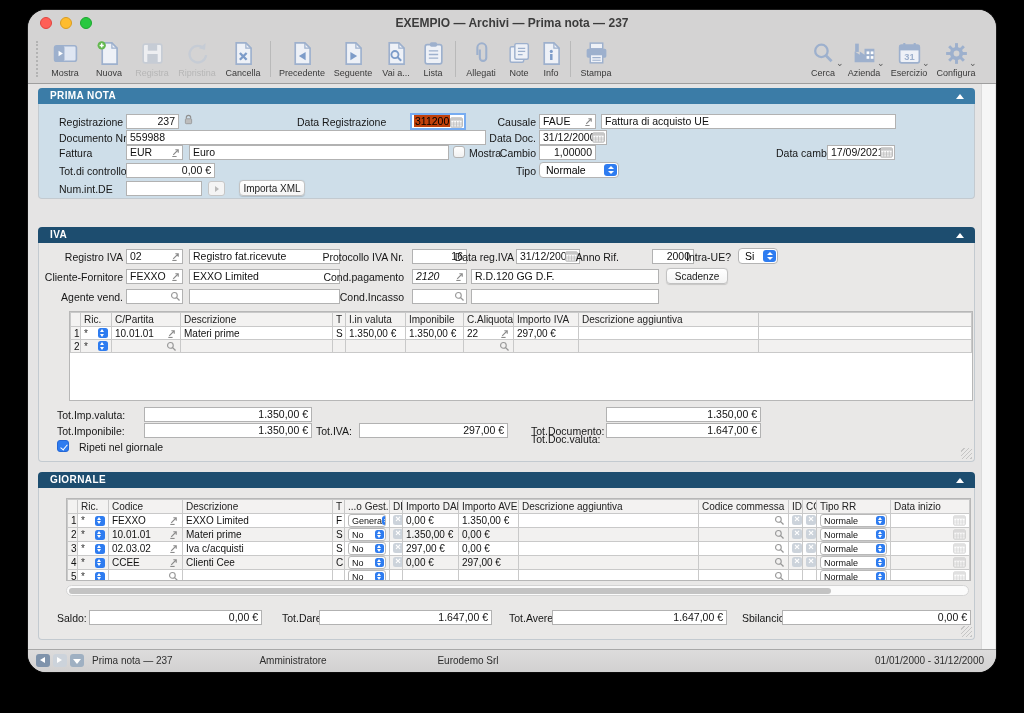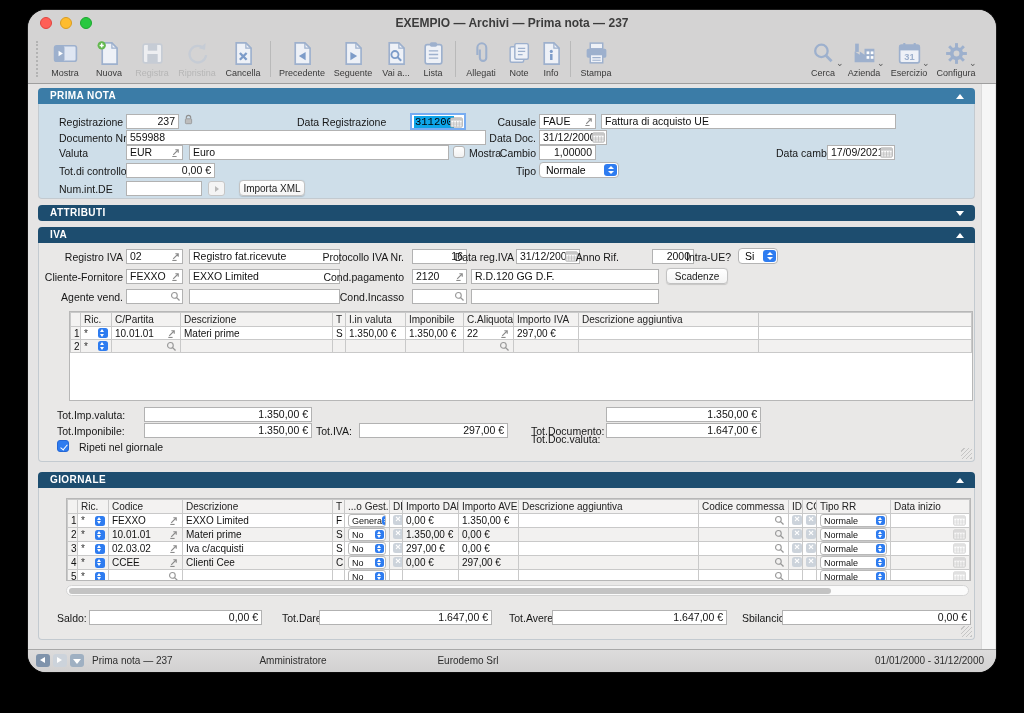--- a/index.html
+++ b/index.html
@@ -35,21 +35,21 @@
   .secbody{position:absolute;left:10px;width:937px;box-sizing:border-box;border:1px solid #c3cad0;border-top:none;border-radius:0 0 4px 4px;}
   .lbl{position:absolute;font-size:10.5px;color:#161616;white-space:nowrap;line-height:14px;}
   .rlab{text-align:right;}
   .fld{position:absolute;height:15px;background:#fff;border:1px solid #b2b2b2;font-size:10.5px;line-height:13px;
     padding:0 3px;box-sizing:border-box;white-space:nowrap;overflow:hidden;color:#111;}
   .fld.numr{text-align:right;}
   .fld .inico{position:absolute;right:1px;top:1px;}
   .fld.wic{padding-right:15px;}
   .focusfld{position:absolute;height:17px;background:#fff;border:2px solid #77acf1;box-sizing:border-box;
     font-size:10.5px;line-height:13px;padding:0 14px 0 2px;}
-  .focusfld .sel{background:#0ea5e9;padding:0 1px;font-family:Liberation Mono, monospace;}
+  .focusfld .sel{background:#c2410c;padding:0 1px;}
   .btn{position:absolute;height:16px;background:linear-gradient(#fff,#f4f4f4);border:1px solid #c2c2c2;border-radius:4px;
     font-size:10px;color:#222;text-align:center;line-height:15px;box-sizing:border-box;box-shadow:0 .5px 1px rgba(0,0,0,.15);}
   .sqbtn{position:absolute;width:17px;height:15px;background:#f4f4f4;border:1px solid #c6c6c6;border-radius:3px;box-sizing:border-box;}
   .sqbtn::before{content:"";position:absolute;left:6px;top:4px;border-top:3px solid transparent;border-bottom:3px solid transparent;border-left:4px solid #b9b9b9;}
   .cb{position:absolute;width:12px;height:12px;border:1px solid #b4b4b4;border-radius:3px;background:linear-gradient(#fff,#f1f1f1);box-sizing:border-box;}
   .cb.on{background:#2e7cf0;border-color:#2567d6;}
   .cb.on::before{content:"";position:absolute;left:3.5px;top:1.5px;width:3px;height:6px;border-right:1.6px solid #fff;border-bottom:1.6px solid #fff;transform:rotate(40deg);}
   .popup{position:absolute;height:16px;background:#fff;border:1px solid #b4b4b4;border-radius:4px;font-size:10.5px;
     line-height:14px;padding:0 18px 0 6px;box-sizing:border-box;white-space:nowrap;overflow:hidden;}
   .pcap{position:absolute;right:1px;top:1px;bottom:1px;width:13px;background:#2e7cf0;border-radius:3px;}
@@ -348,21 +348,21 @@
         </svg></span>
     <span class="fld" style="left:562px;top:10px;width:295px;">Fattura di acquisto UE</span>
 
     <span class="lbl" style="left:20px;top:27px;">Documento Nr.</span>
     <span class="fld" style="left:87px;top:26px;width:360px;">559988</span>
     <span class="lbl rlab" style="left:440px;top:27px;width:57px;">Data Doc.</span>
     <span class="fld wic" style="left:500px;top:26px;width:68px;"><span>31/12/2000</span><svg class="ci cal inico">
           <use href="#i-cal"></use>
         </svg></span>
 
-    <span class="lbl" style="left:20px;top:42px;">Valuta</span>
+    <span class="lbl" style="left:20px;top:42px;">Fattura</span>
     <span class="fld wic" style="left:87px;top:41px;width:57px;"><span>EUR</span><svg class="ci inico">
           <use href="#i-link"></use>
         </svg></span>
     <span class="fld" style="left:150px;top:41px;width:260px;">Euro</span>
     <span class="cb" style="left:414px;top:42px;"></span>
     <span class="lbl" style="left:430px;top:42px;">Mostra</span>
     <span class="lbl rlab" style="left:440px;top:42px;width:57px;">Cambio</span>
     <span class="fld numr" style="left:500px;top:41px;width:57px;">1,00000</span>
     <span class="lbl" style="left:737px;top:42px;">Data cambio</span>
     <span class="fld wic" style="left:788px;top:41px;width:68px;"><span>17/09/2021</span><svg class="ci cal inico">
@@ -373,24 +373,20 @@
     <span class="fld numr" style="left:87px;top:59px;width:89px;">0,00 €</span>
     <span class="lbl rlab" style="left:440px;top:60px;width:57px;">Tipo</span>
     <span class="popup" style="left:500px;top:58px;width:80px;"><span>Normale</span><span class="pcap"></span></span>
 
     <span class="lbl" style="left:20px;top:78px;">Num.int.DE</span>
     <span class="fld" style="left:87px;top:77px;width:76px;"></span>
     <span class="sqbtn" style="left:169px;top:77px;"></span>
     <span class="btn" style="left:200px;top:76px;width:66px;">Importa XML</span>
   </div>
 
-  <div class="sechdr" style="top:195px;background:#1d4d6f;border-radius:4px;">
-    <span>ATTRIBUTI</span>
-    <span class="chev down"></span>
-  </div>
 
   <div class="sechdr" style="top:217px;background:#1d4d6f;">
     <span>IVA</span>
     <span class="chev up"></span>
   </div>
   <div class="secbody" style="top:233px;height:219px;background:#e9e8e7;">
     <span class="lbl rlab" style="left:2px;top:7px;width:82px;">Registro IVA</span>
     <span class="fld wic" style="left:87px;top:6px;width:57px;"><span>02</span><svg class="ci inico">
           <use href="#i-link"></use>
         </svg></span>
@@ -405,21 +401,21 @@
     <span class="fld numr" style="left:585px;top:6px;width:42px;margin-left:28px;">2000</span>
     <span class="lbl rlab" style="left:630px;top:7px;width:62px;">Intra-UE?</span>
     <span class="popup" style="left:699px;top:5px;width:40px;"><span>Si</span><span class="pcap"></span></span>
 
     <span class="lbl rlab" style="left:2px;top:27px;width:82px;">Cliente-Fornitore</span>
     <span class="fld wic" style="left:87px;top:26px;width:57px;"><span>FEXXO</span><svg class="ci inico">
           <use href="#i-link"></use>
         </svg></span>
     <span class="fld" style="left:150px;top:26px;width:151px;">EXXO Limited</span>
     <span class="lbl rlab" style="left:280px;top:27px;width:85px;">Cond.pagamento</span>
-    <span class="fld wic" style="left:373px;top:26px;width:55px;"><span>2120</span><svg class="ci inico">
+    <span class="fld wic" style="left:373px;top:26px;width:55px;font-style:italic;"><span>2120</span><svg class="ci inico">
           <use href="#i-link"></use>
         </svg></span>
     <span class="fld" style="left:432px;top:26px;width:188px;">R.D.120 GG D.F.</span>
     <span class="btn" style="left:627px;top:25px;width:62px;">Scadenze</span>
 
     <span class="lbl rlab" style="left:2px;top:47px;width:82px;">Agente vend.</span>
     <span class="fld wic" style="left:87px;top:46px;width:57px;"><span></span><svg class="ci inico">
           <use href="#i-mag"></use>
         </svg></span>
     <span class="fld" style="left:150px;top:46px;width:151px;"></span>

